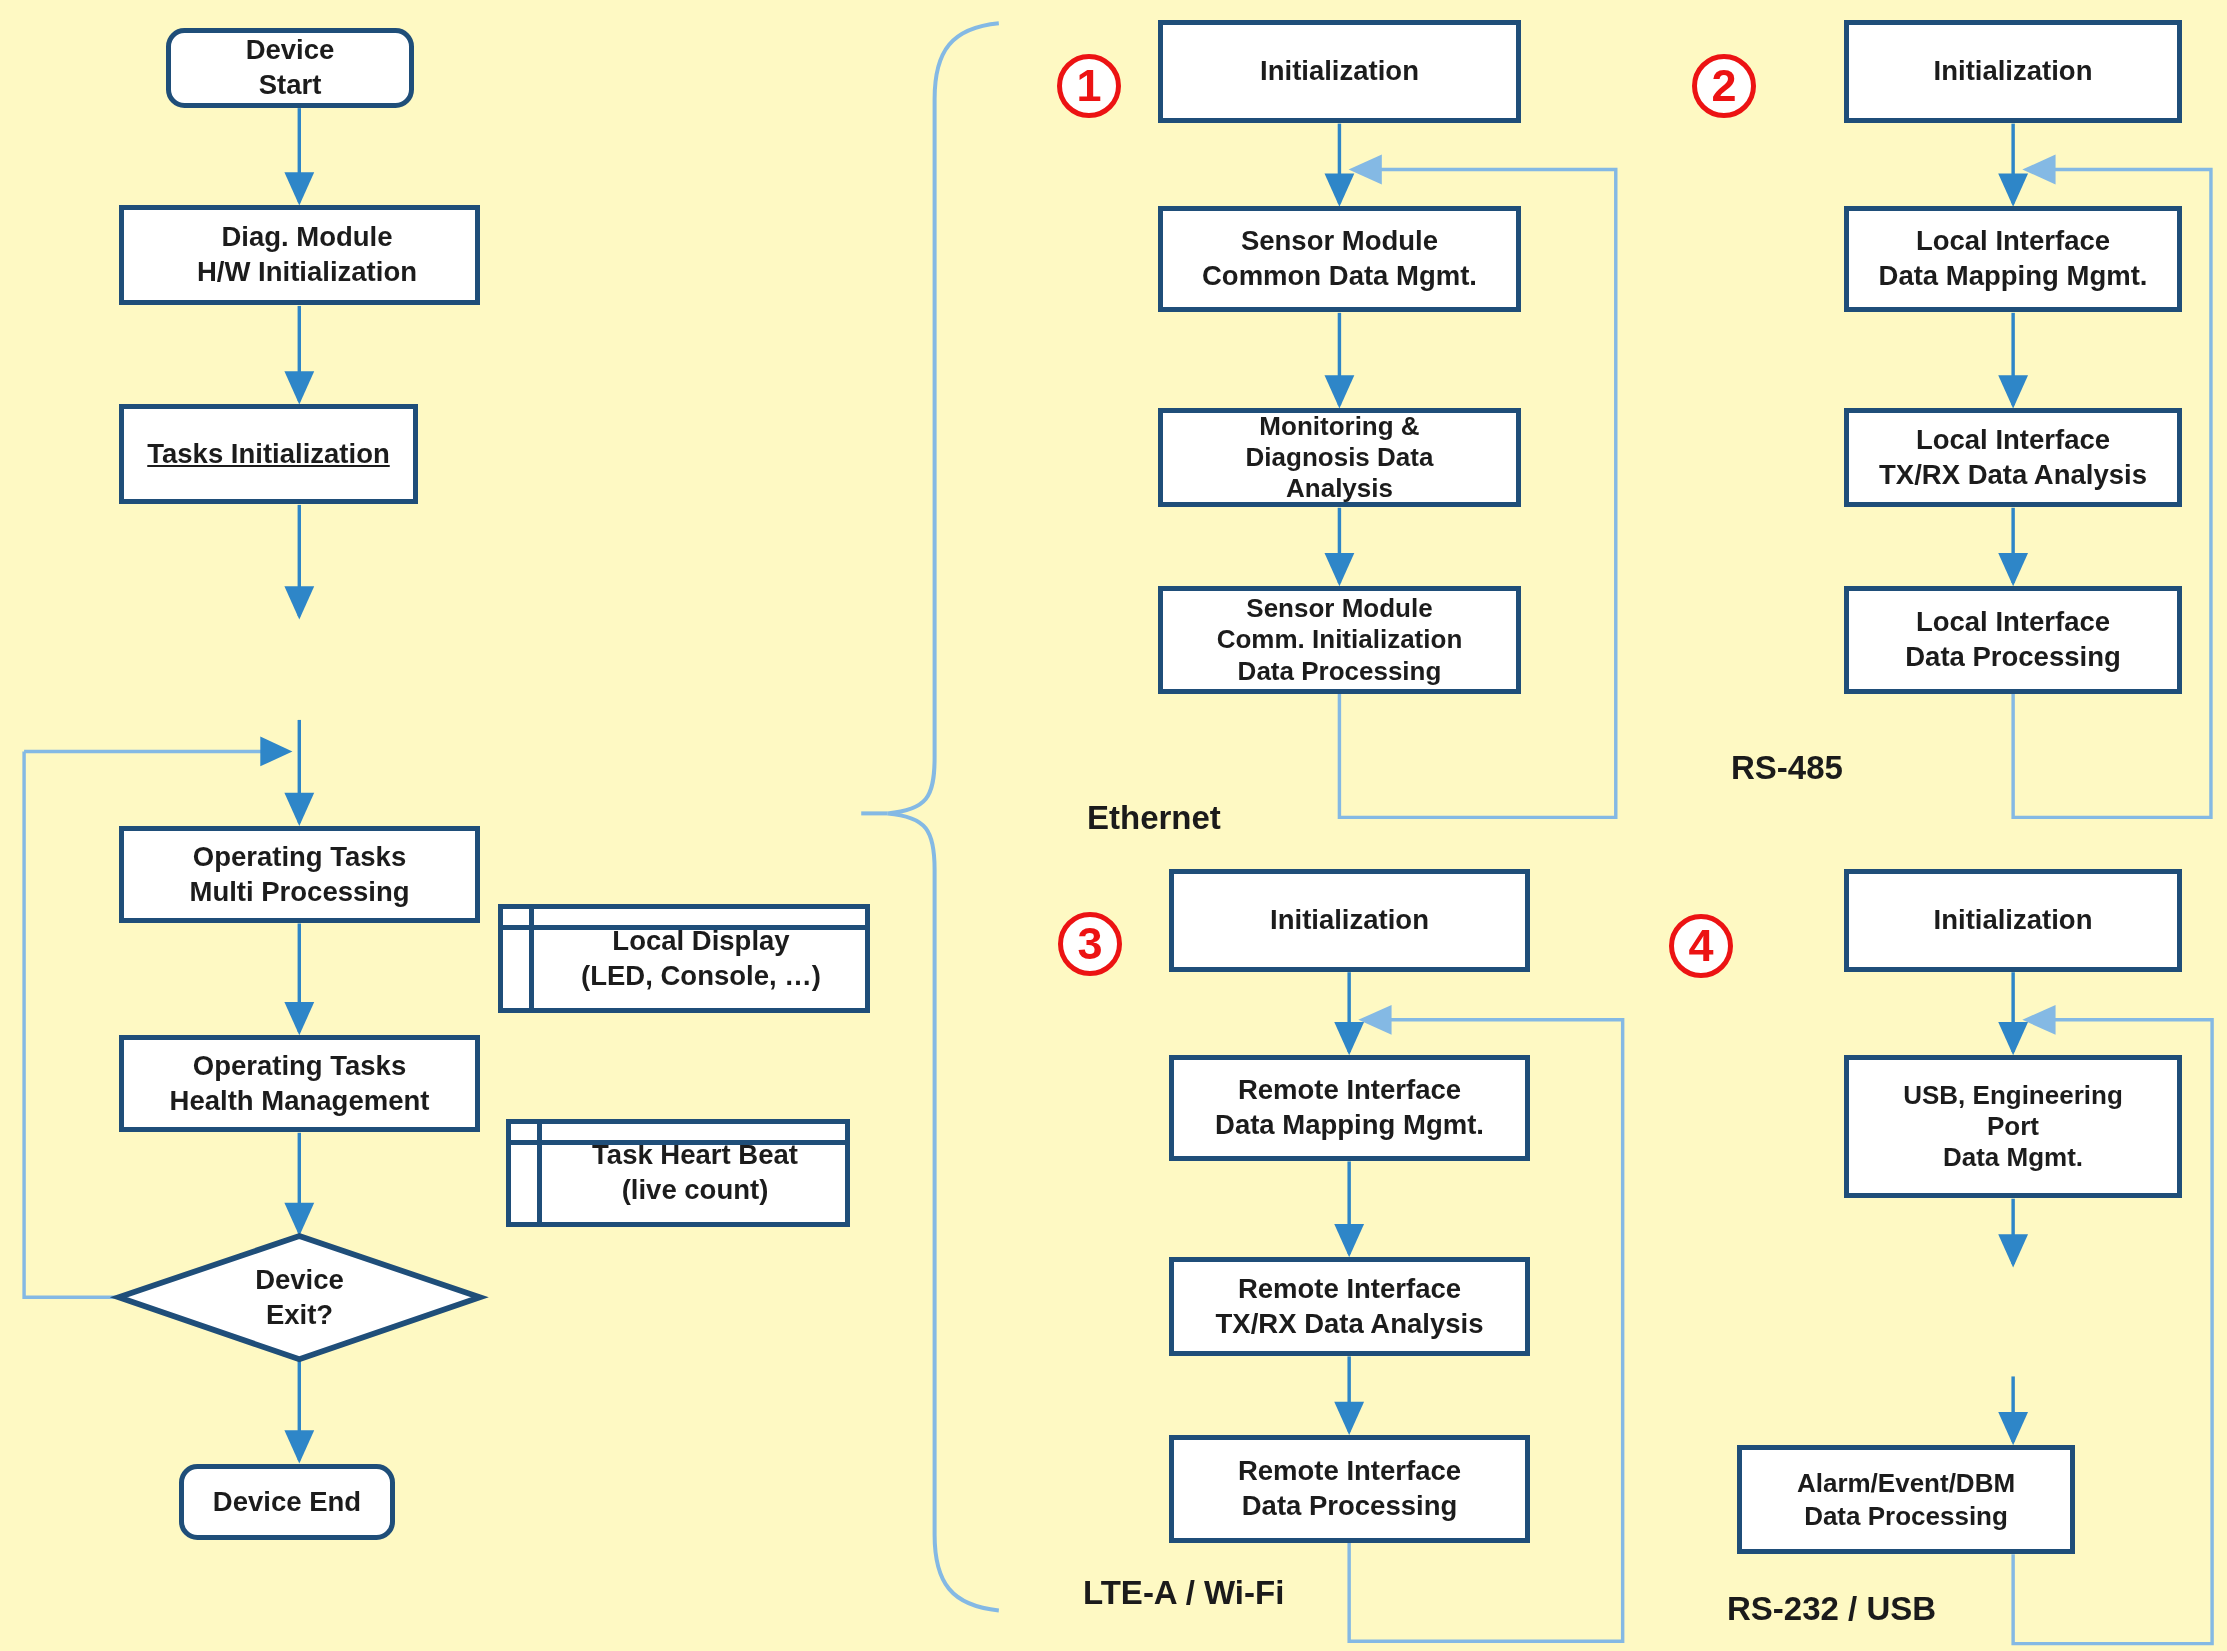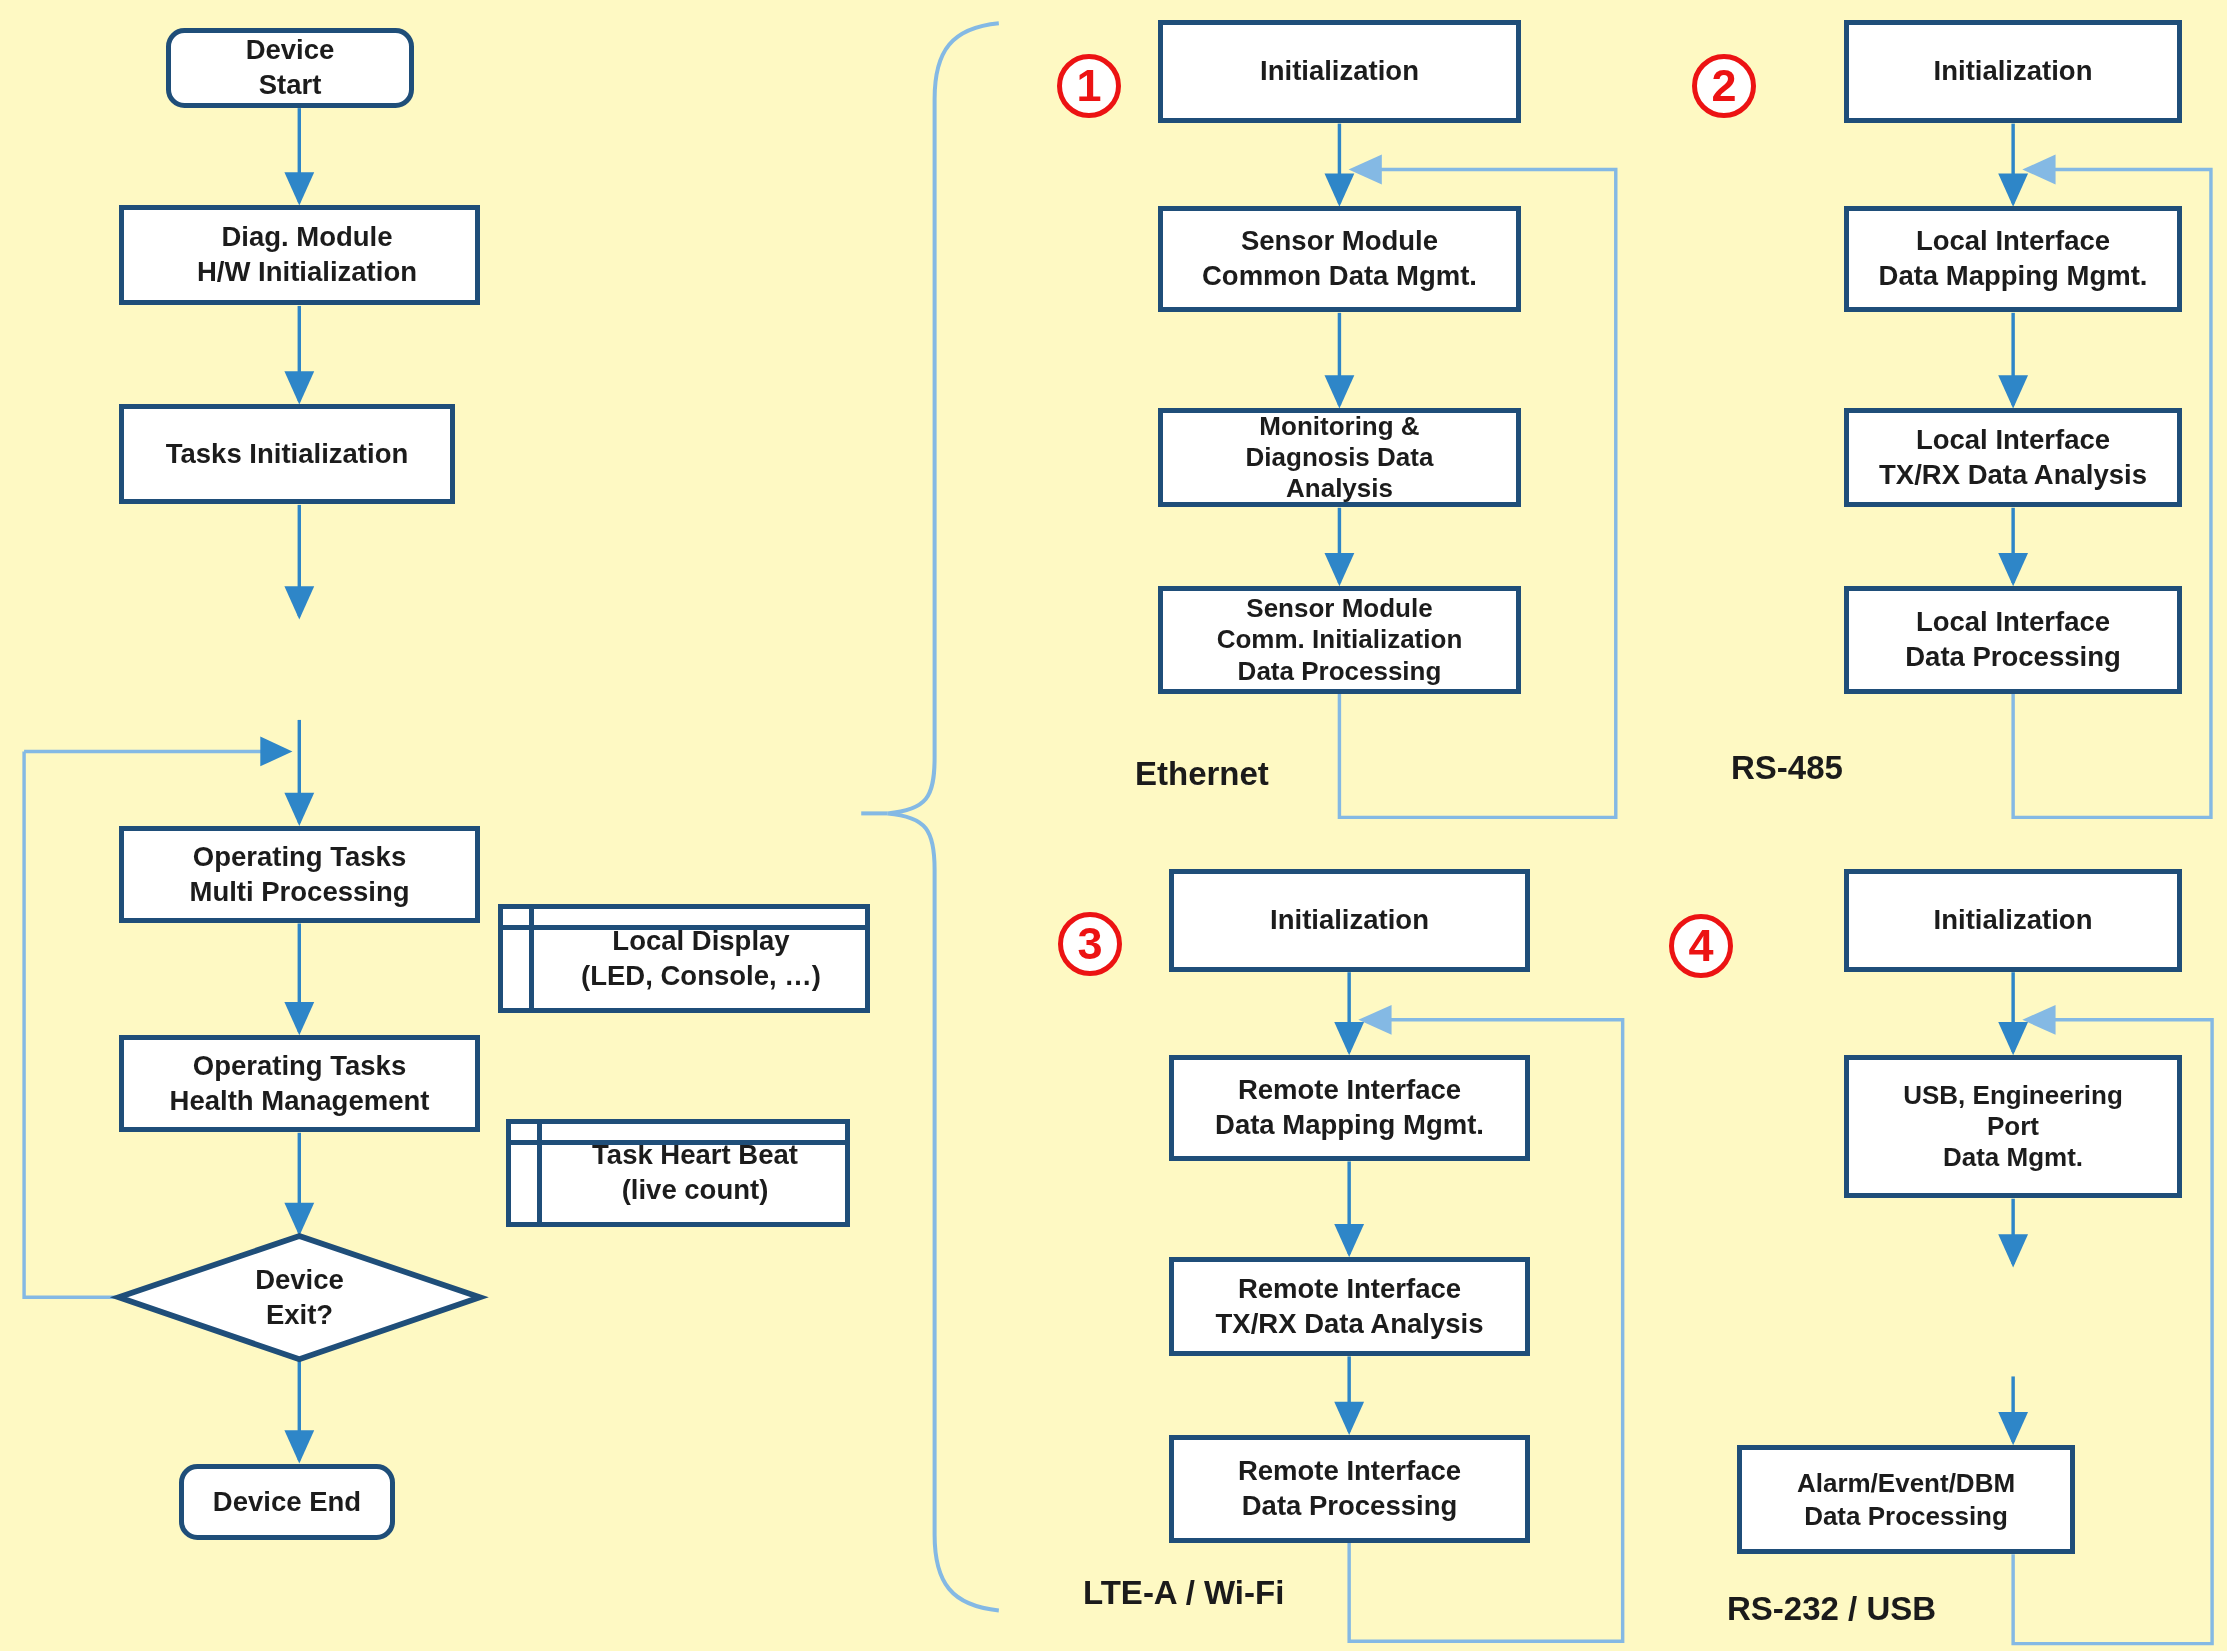--- a/index.html
+++ b/index.html
@@ -109,21 +109,21 @@
       <polygon points="3585,1752 3585,1804 3527,1778" fill="#84b9e4" stroke="none"></polygon>
     </g>
   </svg>
 
   <div class="node rounded" style="left:166px;top:27.5px;width:248px;height:80px;">Device
 Start</div>
 
   <div class="node" style="left:119px;top:205px;width:361px;height:100px;padding-left:15px;">Diag. Module
 H/W Initialization</div>
 
-  <div class="node" style="left:119px;top:404px;width:336px;height:100px;">Tasks Initialization</div>
+  <div class="node" style="left:119px;top:404px;width:299px;height:100px;text-decoration:underline;">Tasks Initialization</div>
 
 
   <div class="node" style="left:119px;top:826px;width:361px;height:97px;">Operating Tasks
 Multi Processing</div>
 
   <div class="node" style="left:119px;top:1035px;width:361px;height:97px;">Operating Tasks
 Health Management</div>
 
   <div class="node ghost" style="left:199px;top:1249px;width:201px;height:97px;">Device
 Exit?</div>
@@ -147,21 +147,21 @@
   <div class="numcircle" style="left:1057px;top:54px;">1</div>
   <div class="node" style="left:1158px;top:20px;width:363px;height:103px;">Initialization</div>
   <div class="node" style="left:1158px;top:206px;width:363px;height:106px;">Sensor Module
 Common Data Mgmt.</div>
   <div class="node" style="left:1158px;top:408px;width:363px;height:99px;font-size:26px;line-height:1.2;">Monitoring &amp;
 Diagnosis Data
 Analysis</div>
   <div class="node" style="left:1158px;top:586px;width:363px;height:108px;font-size:26px;line-height:1.2;">Sensor Module
 Comm. Initialization
 Data Processing</div>
-  <div class="grouplabel" style="left:1087px;top:755px;margin-left:48px;">Ethernet</div>
+  <div class="grouplabel" style="left:1087px;top:799px;">Ethernet</div>
 
   <div class="numcircle" style="left:1692px;top:54px;">2</div>
   <div class="node" style="left:1844px;top:20px;width:338px;height:103px;">Initialization</div>
   <div class="node" style="left:1844px;top:206px;width:338px;height:106px;">Local Interface
 Data Mapping Mgmt.</div>
   <div class="node" style="left:1844px;top:408px;width:338px;height:99px;">Local Interface
 TX/RX Data Analysis</div>
   <div class="node" style="left:1844px;top:586px;width:338px;height:108px;">Local Interface
 Data Processing</div>
   <div class="grouplabel" style="left:1731px;top:749px;">RS-485</div>

